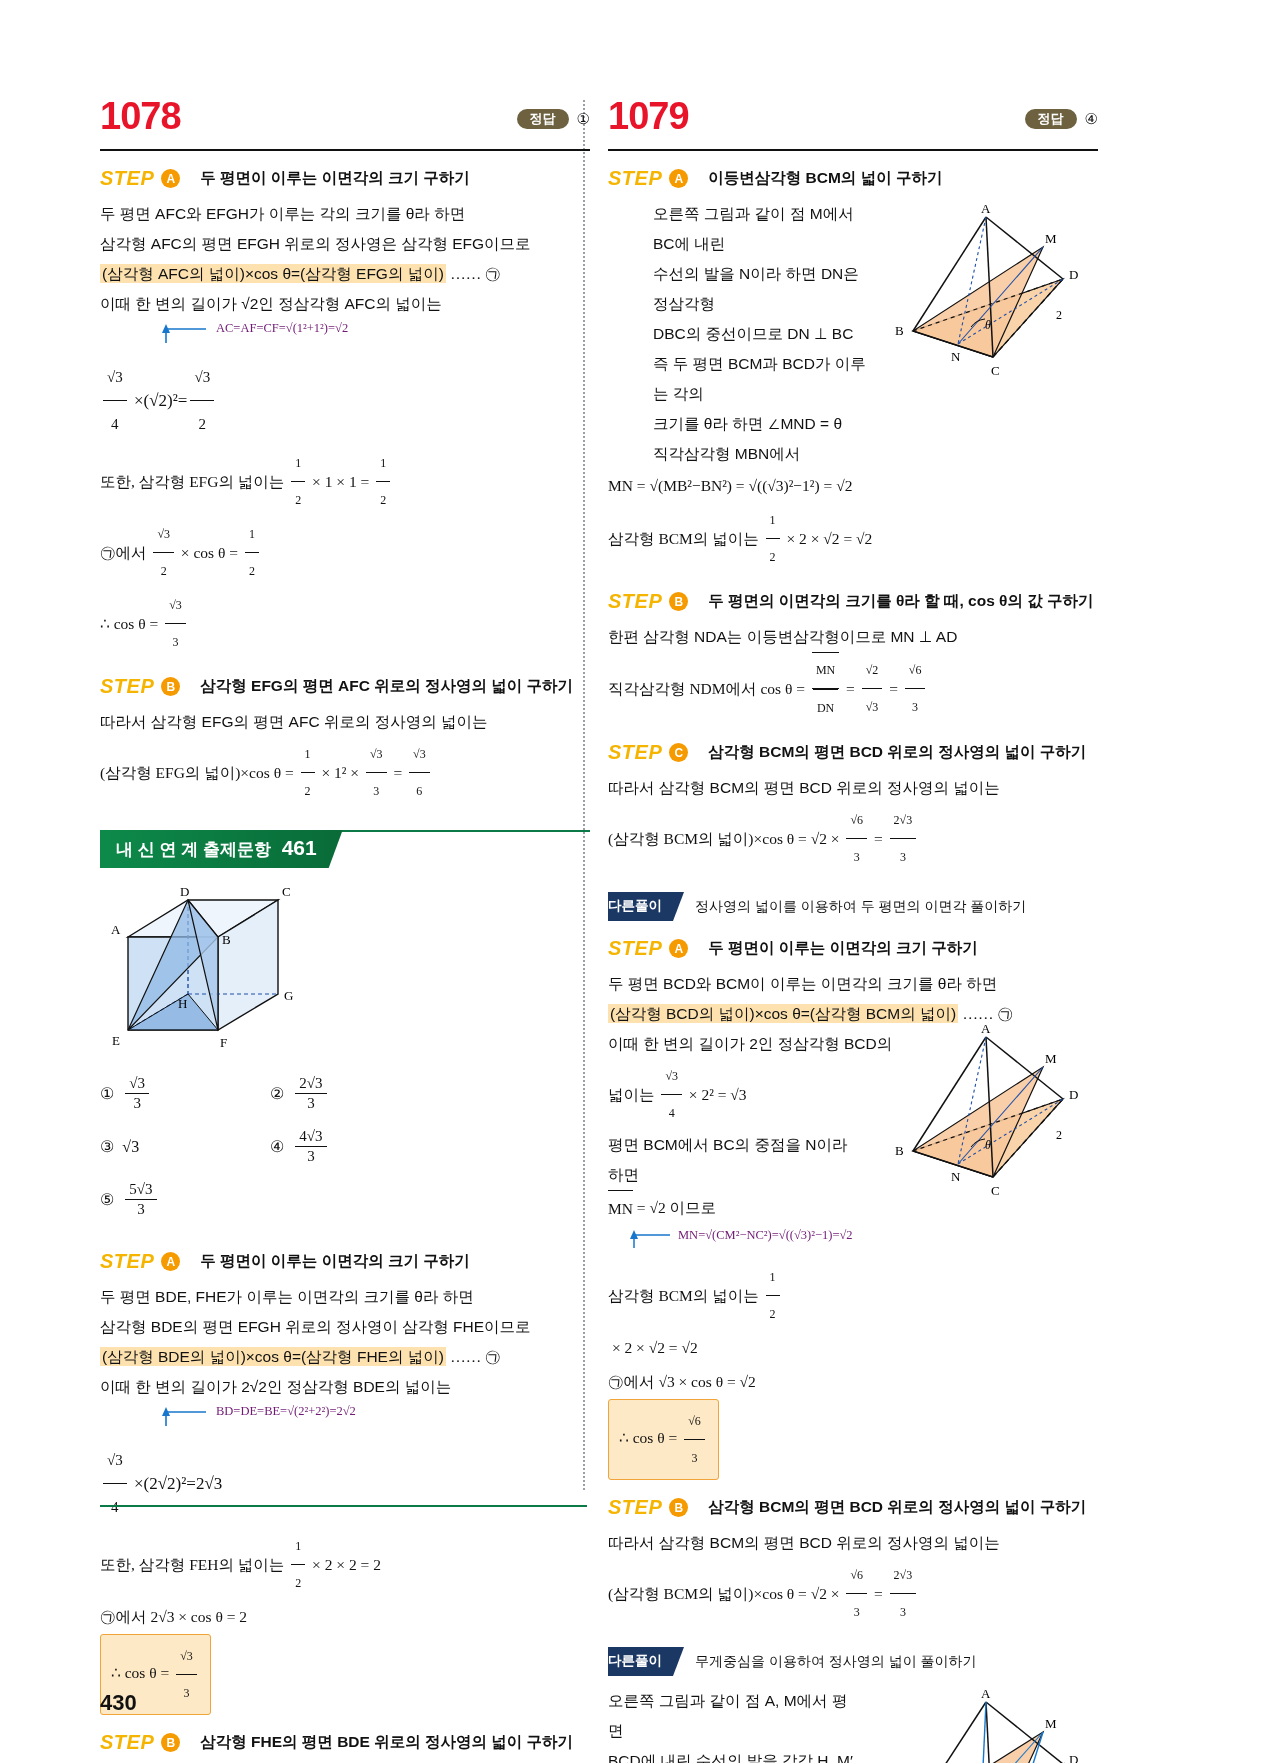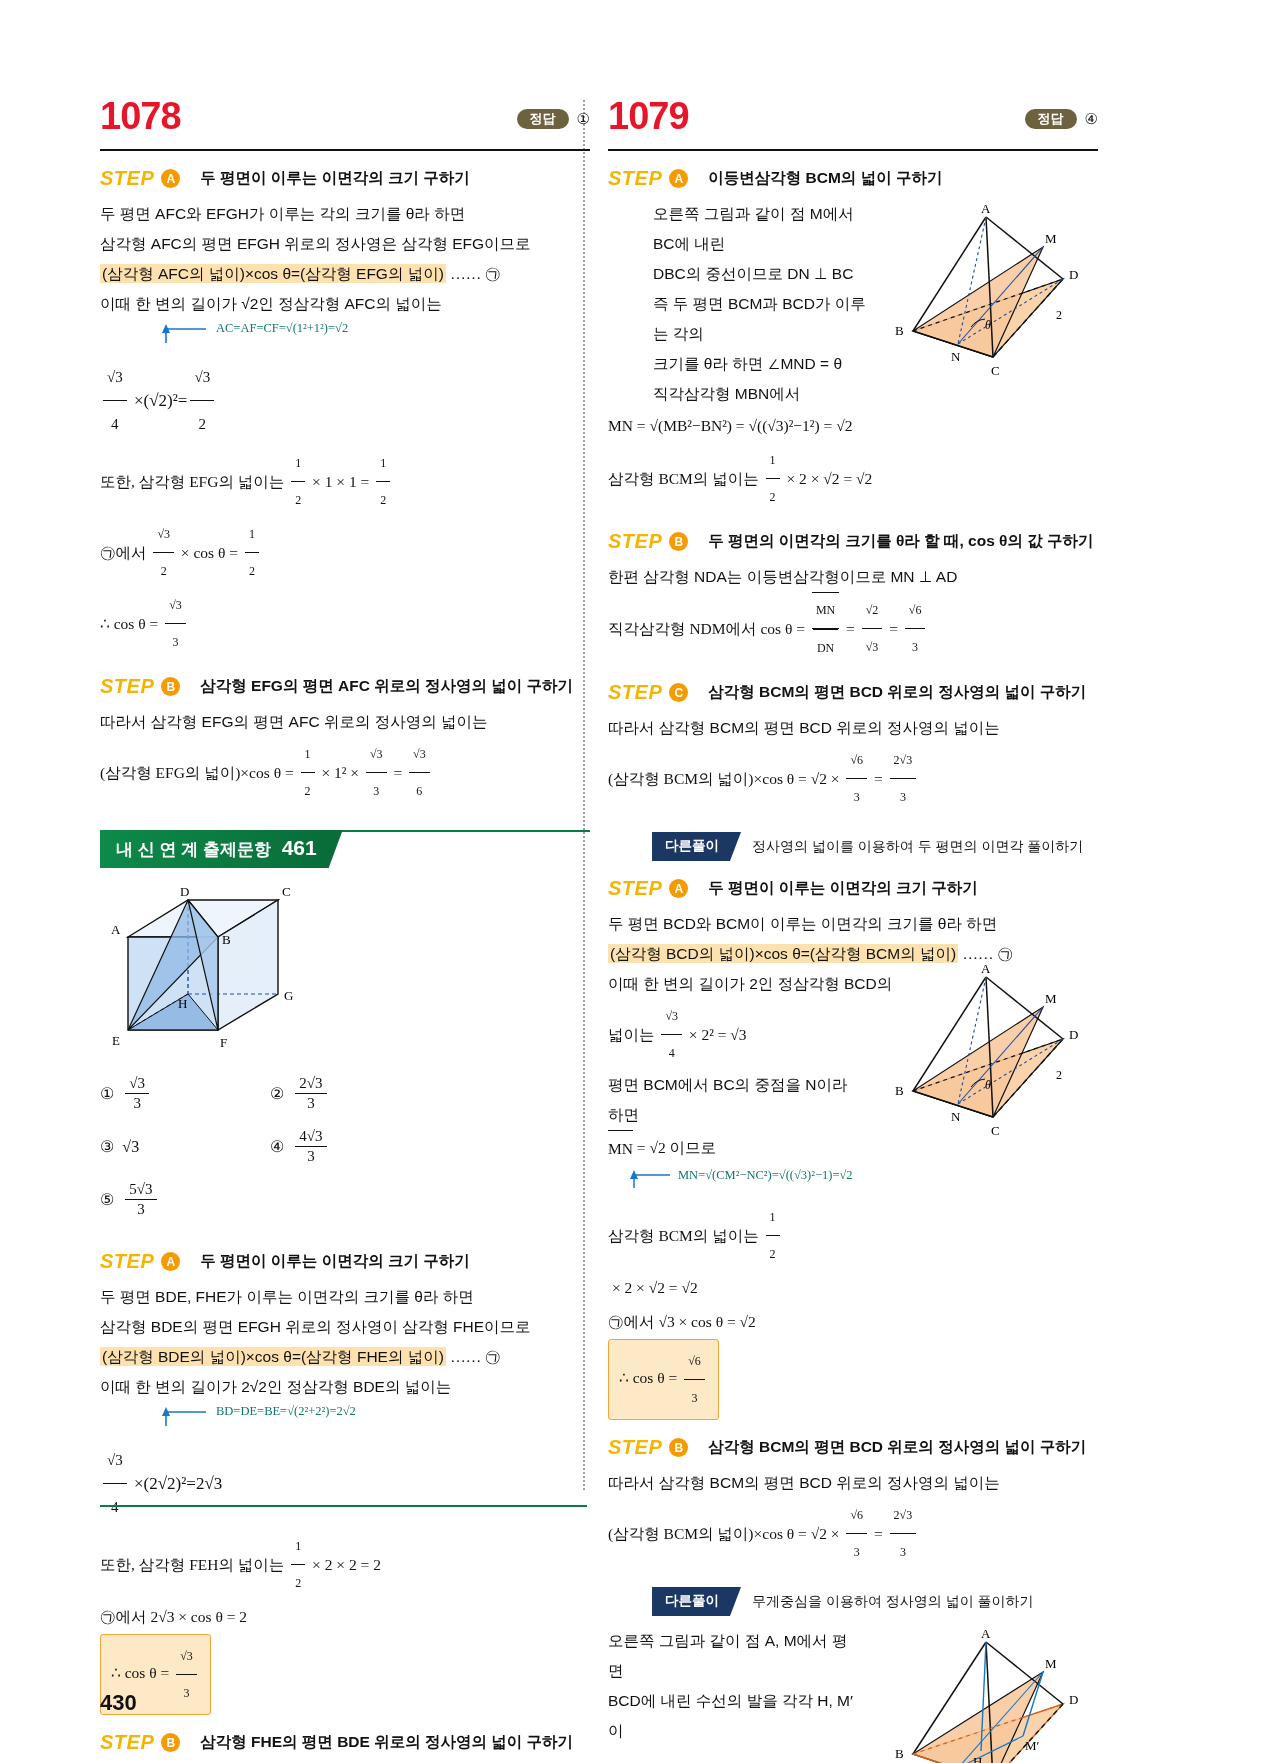--- a/index.html
+++ b/index.html
@@ -50,21 +50,21 @@
   .step-title { font-weight:bold; font-size:15.5px; color:#111; margin-left:13px; }
 
   
   .ln { font-size:15.5px; line-height:30px; color:#111; }
   .hl { background:#fde2b0; padding:1px 2px; }
   .hlbox {
     display:inline-block; background:#fde9c5; border:1.5px solid #f0a43a;
     padding:4px 10px; border-radius:3px;
   }
   .ser { font-family:"Liberation Serif", serif; }
-  .note-blue { color:#0f766e; font-size:12.5px; font-family:"Liberation Serif", serif; }
+  .note-blue { color:#701a75; font-size:12.5px; font-family:"Liberation Serif", serif; }
   .note-row { display:flex; align-items:flex-start; gap:4px; margin:2px 0 8px 60px; }
 
   
   .frac { display:inline-flex; flex-direction:column; align-items:center;
           vertical-align:middle; margin:0 3px; font-family:"Liberation Serif", serif; }
   .frac .num { border-bottom:1.3px solid #111; padding:0 4px 1px; font-size:15px; }
   .frac .den { padding:1px 4px 0; font-size:15px; }
   .frac.sm .num, .frac.sm .den { font-size:12px; }
   .eq { font-family:"Liberation Serif", serif; font-size:17px; line-height:44px; display:flex; align-items:center; flex-wrap:wrap; }
   .eq.small { font-size:15.5px; line-height:34px; }
@@ -83,23 +83,22 @@
 
   
   .mc-grid { display:flex; flex-wrap:wrap; margin-top:14px; }
   .mc-item { width:170px; display:flex; align-items:center; gap:8px; margin-bottom:16px; font-size:15px; }
   .circnum { font-family:"Liberation Serif", serif; font-size:16px; }
 
   
   .alt-row { display:flex; align-items:center; gap:11px; margin:18px 0 10px; }
   .alt-tag {
     background:#1b3764; color:#fff; font-weight:bold; font-size:13.5px;
-    padding:5px 13px 6px; clip-path:polygon(0 0, 100% 0, calc(100% - 11px) 100%, 0 100%);
+    padding:5px 0 6px; clip-path:polygon(0 0, 100% 0, calc(100% - 11px) 100%, 0 100%);
     padding-right:22px;
-    margin-left:44px;
   }
   .alt-text { font-size:14px; color:#111; }
   .page-no { position:absolute; left:100px; top:1690px; font-size:22px; font-weight:bold; color:#111; }
   .bottom-rule { position:absolute; left:100px; top:1505px; width:487px; border-top:2px solid #0c7a46; }
 
   .row-between { display:flex; justify-content:space-between; align-items:flex-start; }
   .q-text { font-size:15px; line-height:29px; }
 </style>
 </head>
 <body>
@@ -357,20 +356,21 @@
 
     <div class="step">
       <span class="step-word">STEP</span>
       <span class="step-badge">A</span>
       <span class="step-title">이등변삼각형 BCM의 넓이 구하기</span>
     </div>
 
     <div class="row-between">
       <div style="width:250px;margin-left:45px;">
         <div class="ln">오른쪽 그림과 같이 점 M에서 BC에 내린</div>
+        <div class="ln">수선의 발을 N이라 하면 DN은 정삼각형</div>
         <div class="ln">DBC의 중선이므로 DN ⊥ BC</div>
         <div class="ln">즉 두 평면 BCM과 BCD가 이루는 각의</div>
         <div class="ln">크기를 θ라 하면 ∠MND = θ</div>
         <div class="ln">직각삼각형 MBN에서</div>
       </div>
       <div>
         <svg width="225" height="190" viewBox="0 0 225 190">
           <polygon points="40,132 120,158 190,80" fill="#f9d3aa" stroke="#111" stroke-width="1.2"></polygon>
           <polygon points="40,132 120,158 170,48" fill="#f8c79a" fill-opacity="0.85" stroke="#111" stroke-width="1.2"></polygon>
           <line x1="40" y1="132" x2="113" y2="18" stroke="#111" stroke-width="1.5"></line>

